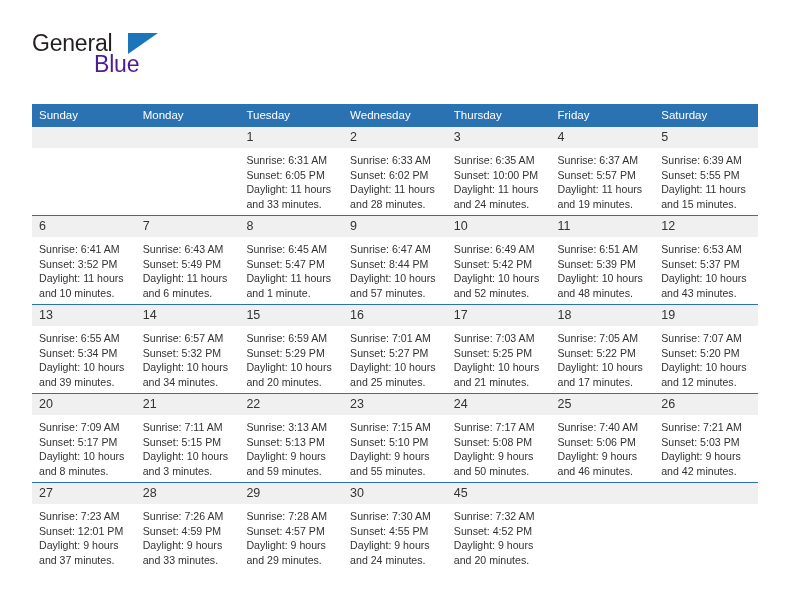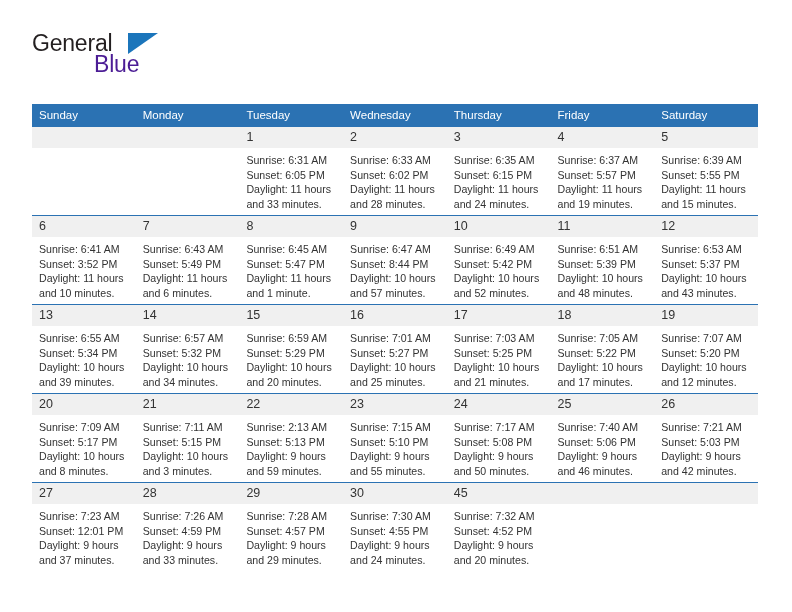--- a/index.html
+++ b/index.html
@@ -207,21 +207,21 @@
             <div>Sunrise: 6:33 AM</div>
             <div>Sunset: 6:02 PM</div>
             <div>Daylight: 11 hours</div>
             <div>and 28 minutes.</div>
           </div>
         </td>
         <td>
           <div class="daynum">3</div>
           <div class="details">
             <div>Sunrise: 6:35 AM</div>
-            <div>Sunset: 6:15 PM</div>
+            <div>Sunset: 10:00 PM</div>
             <div>Daylight: 11 hours</div>
             <div>and 24 minutes.</div>
           </div>
         </td>
         <td>
           <div class="daynum">4</div>
           <div class="details">
             <div>Sunrise: 6:37 AM</div>
             <div>Sunset: 5:57 PM</div>
             <div>Daylight: 11 hours</div>
@@ -386,21 +386,21 @@
           <div class="details">
             <div>Sunrise: 7:11 AM</div>
             <div>Sunset: 5:15 PM</div>
             <div>Daylight: 10 hours</div>
             <div>and 3 minutes.</div>
           </div>
         </td>
         <td>
           <div class="daynum">22</div>
           <div class="details">
-            <div>Sunrise: 2:13 AM</div>
+            <div>Sunrise: 3:13 AM</div>
             <div>Sunset: 5:13 PM</div>
             <div>Daylight: 9 hours</div>
             <div>and 59 minutes.</div>
           </div>
         </td>
         <td>
           <div class="daynum">23</div>
           <div class="details">
             <div>Sunrise: 7:15 AM</div>
             <div>Sunset: 5:10 PM</div>

